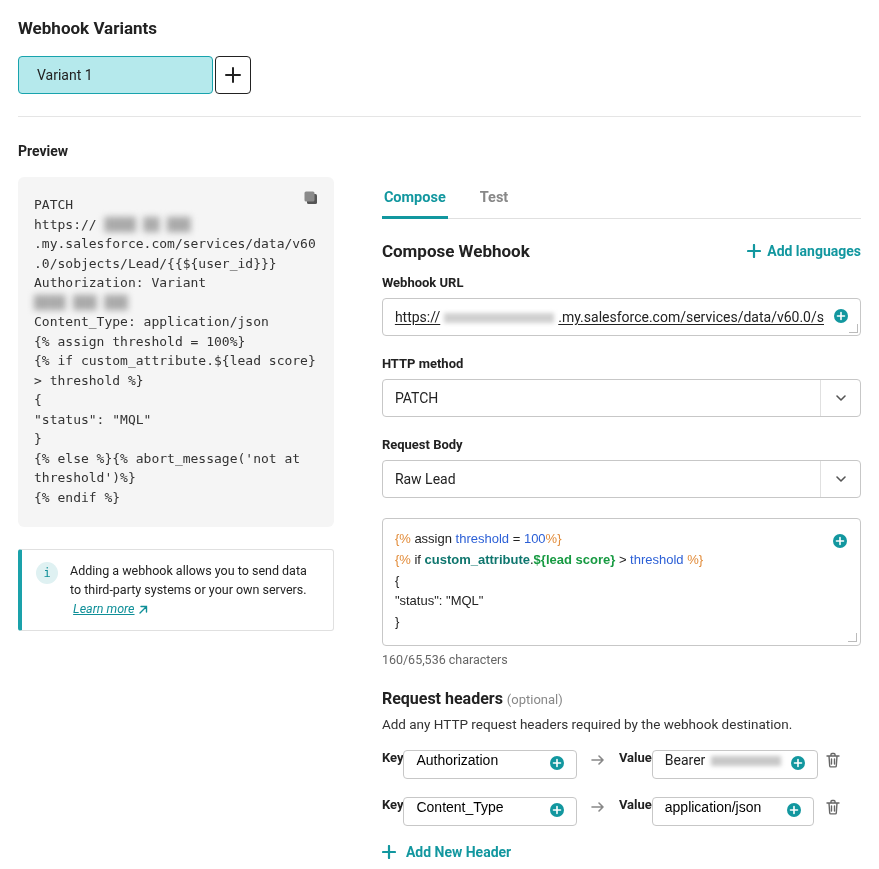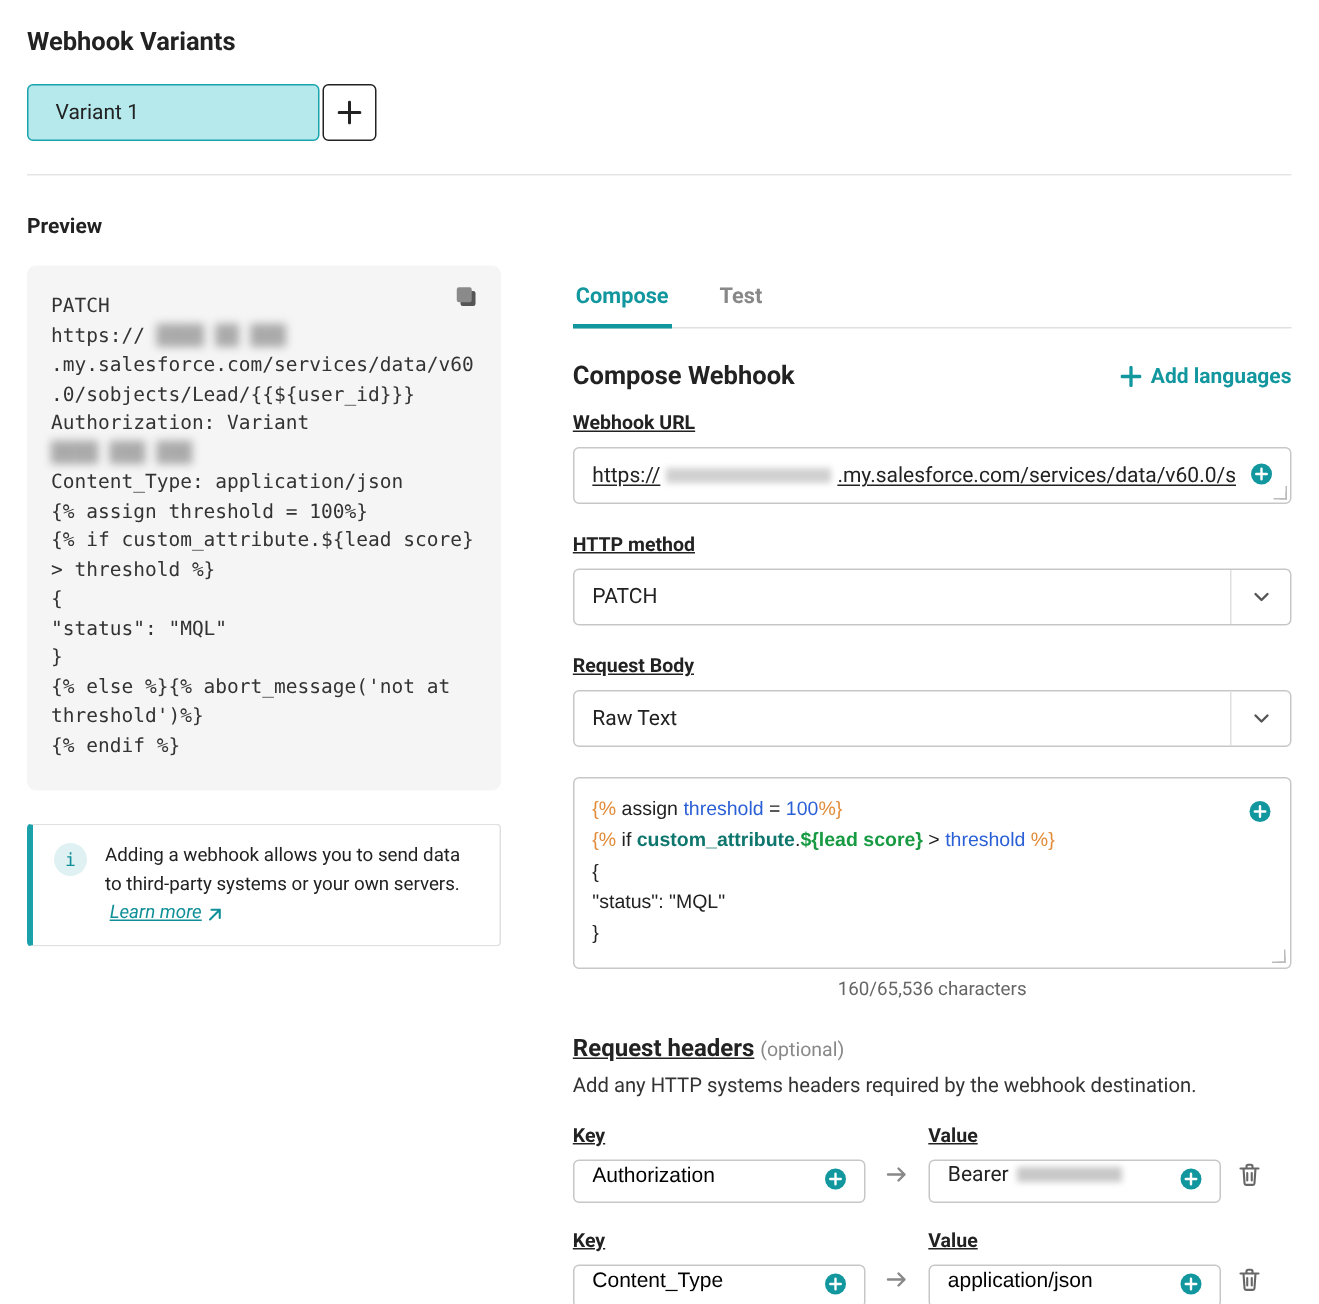--- a/index.html
+++ b/index.html
@@ -20,39 +20,39 @@
   .info-card { border: 1px solid #e0e0e0; border-left: 4px solid #1aa1aa; border-radius: 3px; padding: 12px 14px; display: flex; gap: 12px; align-items: flex-start; font-size: 12.5px; line-height: 1.5; }
   .info-icon { width: 22px; height: 22px; border-radius: 50%; background: #dff1f2; color: #0f8f98; display: flex; align-items: center; justify-content: center; font-family: ui-monospace, monospace; font-size: 12px; flex-shrink: 0; }
   .learn-more { color: #0f8f98; text-decoration: underline; cursor: pointer; white-space: nowrap; font-style: italic; }
   .ext-icon { display: inline-block; vertical-align: text-bottom; margin-left: 2px; }
   .tabbar { display: flex; gap: 30px; border-bottom: 1px solid #e0e0e0; margin-bottom: 22px; margin-top: 40px; }
   .tabbar .tab { padding: 6px 2px 10px; font-size: 14.5px; font-weight: 700; color: #888; cursor: pointer; border-bottom: 3px solid transparent; margin-bottom: -1px; }
   .tabbar .tab.active { color: #12979f; border-bottom-color: #12979f; }
   .compose-head { display: flex; justify-content: space-between; align-items: center; margin-bottom: 14px; }
   .compose-head h3 { font-size: 17px; font-weight: 700; }
   .link-button { display: flex; align-items: center; gap: 6px; color: #12979f; font-weight: 700; font-size: 14px; cursor: pointer; }
-  .field-label { font-size: 13px; font-weight: 700; margin-bottom: 8px; display: block; text-decoration: underline; }
+  .field-label { font-size: 13px; font-weight: 700; margin-bottom: 8px; display: block; }
   .input-wrap { position: relative; margin-bottom: 20px; }
   .text-input { width: 100%; border: 1px solid #c7c7c7; border-radius: 4px; padding: 10px 36px 10px 12px; font-size: 14px; color: #222; }
   .text-input[readonly] { text-decoration: underline; text-underline-offset: 2px; }
   .plus-circle { position: absolute; right: 10px; top: 50%; transform: translateY(-50%); width: 18px; height: 18px; cursor: pointer; }
   .select-wrap { position: relative; margin-bottom: 20px; }
   .select-visual { width: 100%; border: 1px solid #c7c7c7; border-radius: 4px; padding: 10px 12px; font-size: 14px; display: flex; align-items: center; justify-content: space-between; cursor: pointer; }
   .select-visual .chev { width: 40px; display: flex; align-items: center; justify-content: center; border-left: 1px solid #e0e0e0; margin: -10px -12px -10px 0; align-self: stretch; }
   .body-box { border: 1px solid #c7c7c7; border-radius: 4px; padding: 10px 12px 12px; position: relative; font-family: -apple-system, BlinkMacSystemFont, "Segoe UI", sans-serif; font-size: 13px; line-height: 1.6; min-height: 105px; margin-bottom: 6px; }
   .body-box .plus-circle { top: 14px; transform: none; }
-  .body-counter { text-align: center; font-size: 12.5px; color: #666; margin-bottom: 22px; }
+  .body-counter { text-align: left; font-size: 12.5px; color: #666; margin-bottom: 22px; }
   .tok-brace { color: #e28c3a; }
   .tok-green { color: #179a42; font-weight: 700; }
   .tok-blue { color: #2b5fd6; }
   .tok-var { color: #0f766e; font-weight: 600;}
   .opt { color: #888; font-weight: 400; font-size: 13px; }
   .subtext { font-size: 13.5px; color: #333; margin-bottom: 18px; }
   .header-row { display: flex; align-items: flex-end; gap: 10px; margin-bottom: 18px; }
-  .header-col { display: flex; flex-direction: column; }
+  .header-col { display: flex; }
   .header-col.key { width: 195px; }
   .header-col.val { width: 195px; }
   .arrow { width: 22px; display:flex; align-items:center; justify-content:center; padding-bottom: 10px; }
   .trash { padding-bottom: 10px; cursor: pointer; }
   .kv-input-wrap { position: relative; }
   .kv-input { width: 100%; border: 1px solid #c7c7c7; border-radius: 4px; padding: 1px 34px 10px 12px; font-size: 14px; }
   .add-header { display: flex; align-items: center; gap: 10px; color: #12979f; font-weight: 700; font-size: 14px; cursor: pointer; margin-top: 4px; }
   .url-blur { display:inline-block; width:110px; height:10px; background:#d0d0d0; filter:blur(2px); vertical-align:middle; margin:0 4px;}
   .val-blur { display:inline-block; width:70px; height:10px; background:#c8c8c8; filter:blur(2px); vertical-align:middle; margin:0 2px;}
   .resize-handle { position:absolute; right:3px; bottom:3px; width:10px; height:10px; }
@@ -148,21 +148,21 @@
             <svg width="14" height="14" viewBox="0 0 14 14">
               <path d="M3 5l4 4 4-4" stroke="#555" stroke-width="1.6" fill="none" stroke-linecap="round" stroke-linejoin="round"></path>
             </svg>
           </span>
       </div>
     </div>
 
     <label class="field-label">Request Body</label>
     <div class="select-wrap">
       <div class="select-visual">
-        <span>Raw Text</span>
+        <span>Raw Lead</span>
         <span class="chev">
             <svg width="14" height="14" viewBox="0 0 14 14">
               <path d="M3 5l4 4 4-4" stroke="#555" stroke-width="1.6" fill="none" stroke-linecap="round" stroke-linejoin="round"></path>
             </svg>
           </span>
       </div>
     </div>
 
     <div class="body-box">
       <span class="plus-circle">
@@ -177,21 +177,21 @@
       <div>"status": "MQL"</div>
       <div>}</div>
       <span class="resize-handle"></span>
     </div>
     <div class="body-counter">160/65,536 characters</div>
 
     <div style="margin-bottom:8px;">
       <span class="field-label" style="display:inline; font-size:16px;">Request headers</span>
       <span class="opt">(optional)</span>
     </div>
-    <div class="subtext">Add any HTTP systems headers required by the webhook destination.</div>
+    <div class="subtext">Add any HTTP request headers required by the webhook destination.</div>
 
     <div class="header-row">
       <div class="header-col key">
         <label class="field-label">Key</label>
         <div class="kv-input-wrap">
           <input class="kv-input" value="Authorization" style="">
           <span class="plus-circle">
               <svg width="16" height="16" viewBox="0 0 16 16">
                 <circle cx="8" cy="8" r="7" fill="#12979f"></circle>
                 <path d="M8 4.5v7M4.5 8h7" stroke="#fff" stroke-width="1.6" stroke-linecap="round"></path>

